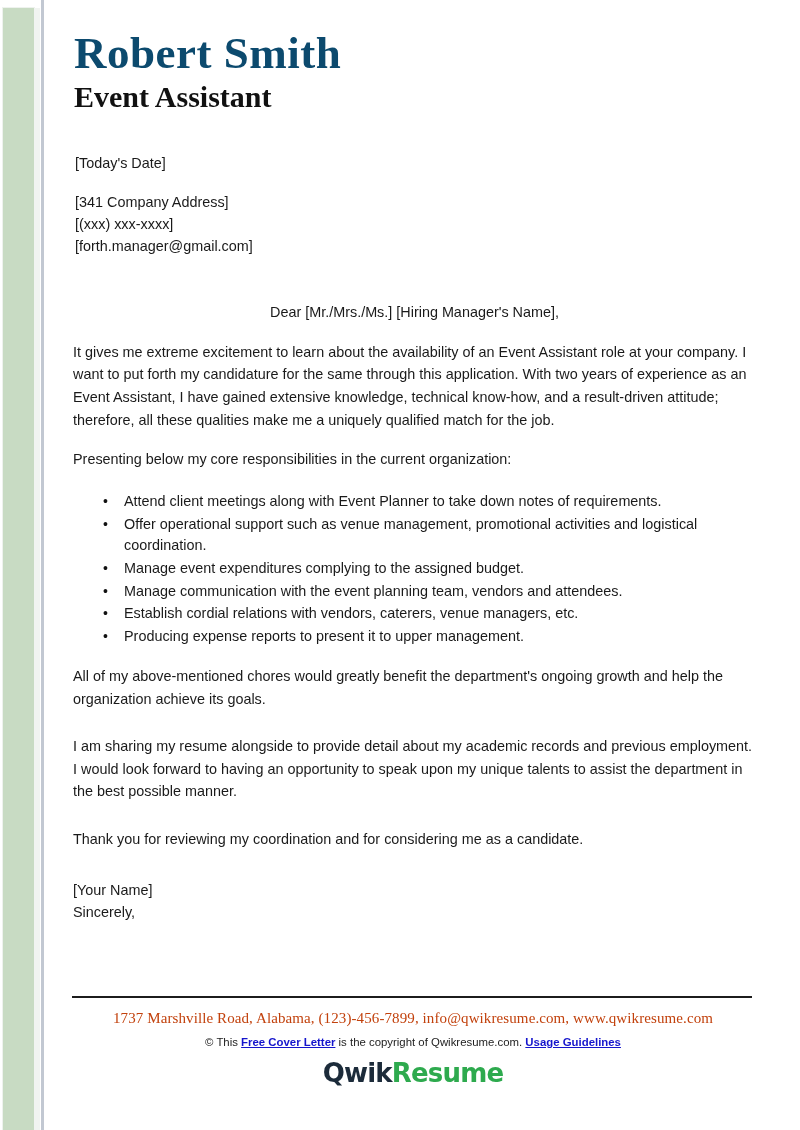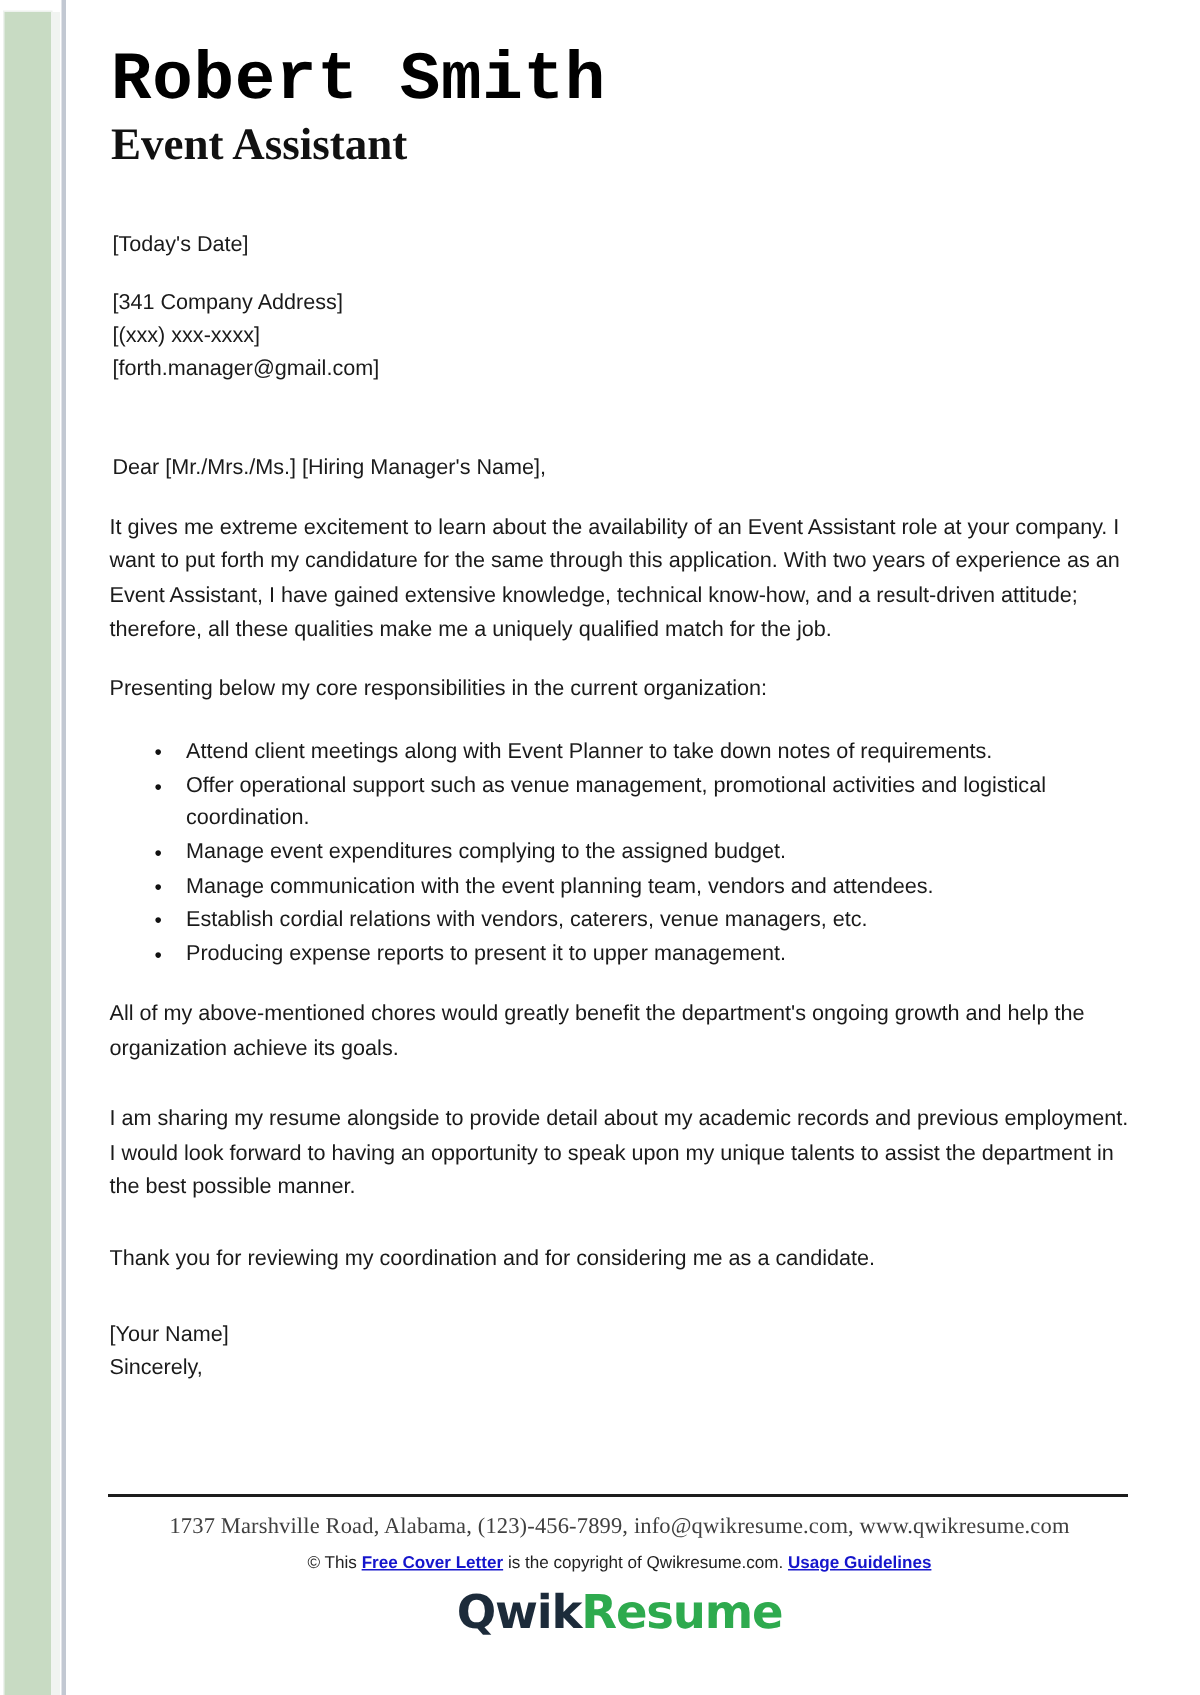--- a/index.html
+++ b/index.html
@@ -58,24 +58,24 @@
     top: 0;
     width: 682px;
     height: 1130px;
   }
 
   
   .hdr {
     padding-top: 30px;
   }
   .name {
-    font-family: Liberation Mono, monospace;
+    font-family: Liberation Serif, serif;
     font-size: 45px;
     font-weight: bold;
-    color: #000000;
+    color: #0c4a6e;
     letter-spacing: 0.5px;
     line-height: 1.06;
     margin: 0 0 2px 0;
     padding-left: 2px;
   }
   .job-title {
     font-family: "Liberation Serif", "DejaVu Serif", serif;
     font-size: 30px;
     font-weight: bold;
     color: #111111;
@@ -96,20 +96,21 @@
   }
   .addr-block {
     margin: 0 0 0 3px;
   }
   .addr-block div {
     margin: 0;
     line-height: 1.52;
   }
   .salutation {
     margin: 44px 0 17px 3px;
+    text-align: center;
   }
   .para {
     margin: 0 0 17px 1px;
     line-height: 1.58;
     text-align: left;
   }
   .para.gap-before {
     margin-top: 24px;
   }
   .intro-line {
@@ -155,39 +156,39 @@
   }
   .footer-rule {
     width: 680px;
     height: 2px;
     background: #1c1c1c;
     margin: 0 0 12px 0;
   }
   .footer-contact {
     font-family: "Liberation Serif", "DejaVu Serif", serif;
     font-size: 15px;
-    color: #404040;
+    color: #c2410c;
     margin: 0 0 9px 0;
     letter-spacing: 0.1px;
     text-align: center;
   }
   .footer-copy {
     font-size: 11.4px;
     color: #222222;
     margin: 0 0 12px 0;
   }
   .footer-copy a {
     color: #1515cc;
     text-decoration: underline;
     font-weight: bold;
     margin-top: 12px;
   }
   .logo {
     font-family: "DejaVu Sans", sans-serif;
-    font-size: 31px;
+    font-size: 26px;
     font-weight: bold;
     letter-spacing: -0.8px;
     line-height: 1;
     margin-top: 2px;
   }
   .logo .qwik { color: #1c2b3a; }
   .logo .resume { color: #2eaa4e; }
 </style>
 </head>
 <body>

